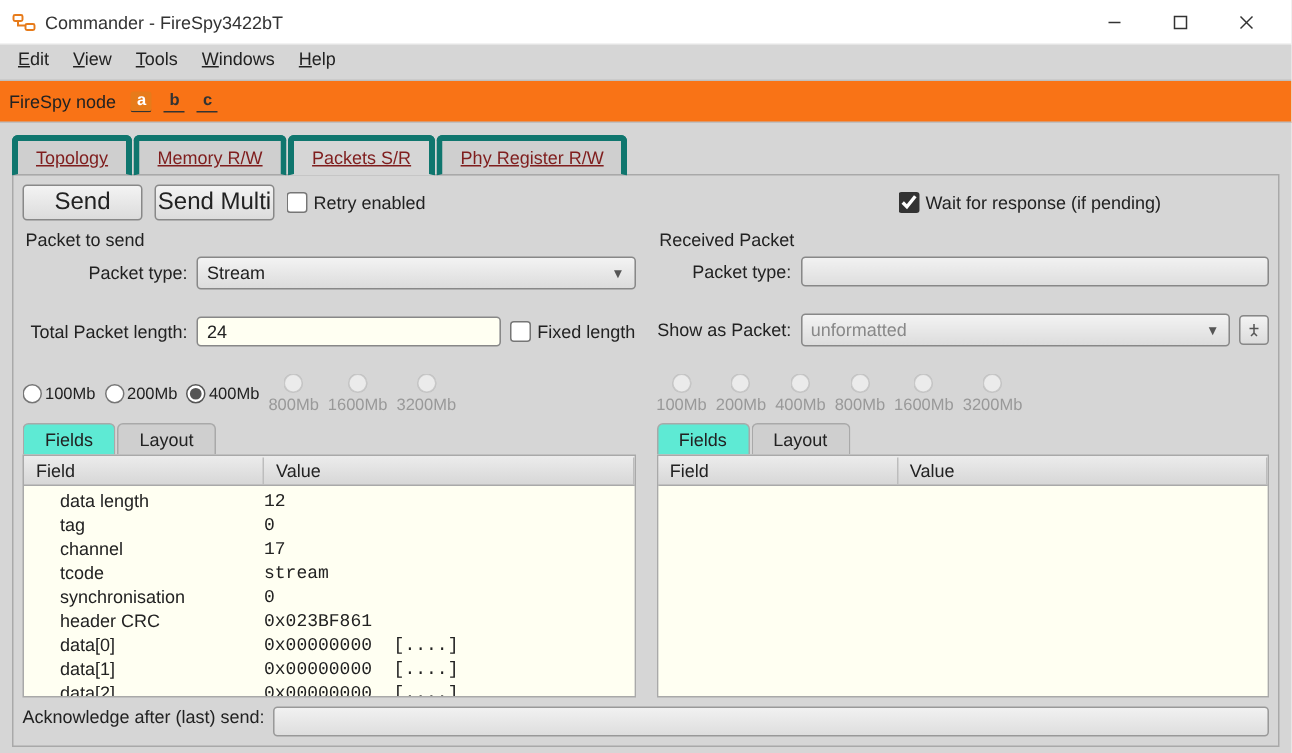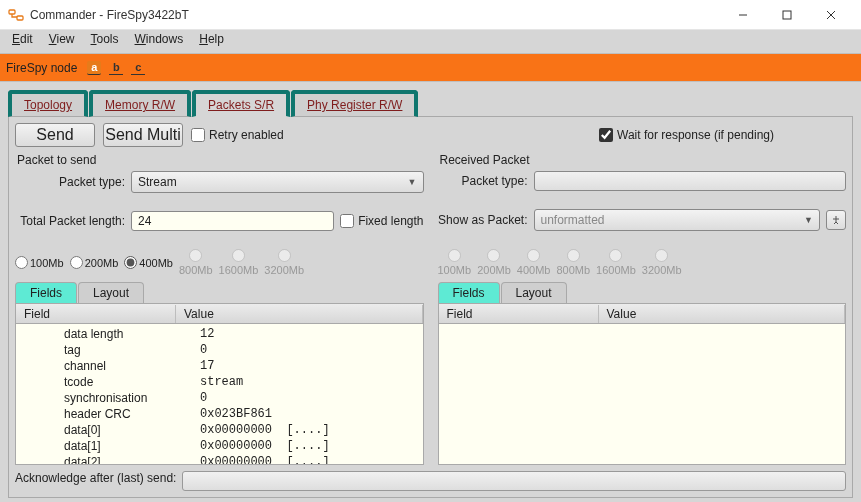--- a/index.html
+++ b/index.html
@@ -123,21 +123,21 @@
   }
   .thead .th { padding:2px 8px; border-right:1px solid #bdbdbd; }
   .th-field { width:160px; }
   .th-value { flex:1; }
   .tbody {
     flex:1; overflow:hidden; position:relative;
     background:#fffff2;
     border-right:16px solid transparent;
   }
   .rows { padding:2px 0; font-size:12px; }
-  .row { display:flex; height:16px; align-items:center;padding-left:24px; }
+  .row { display:flex; height:16px; align-items:center; }
   .cell-field { width:160px; padding-left:24px; }
   .cell-value { flex:1; font-family: Consolas, "Courier New", monospace; white-space:pre;}
   .scrollbar {
     position:absolute; right:-16px; top:0; width:16px; height:100%;
     background:#e8e8e8;
   }
   .scrollbar .thumb { position:absolute; top:2px; right:2px; width:12px; height:18px; background:#bdbdbd; border-radius:2px;}
   .scrollbar .thumb.bottom { top:auto; bottom:2px;}
   .scrollbar .trackthumb { position:absolute; top:22px; right:2px; width:12px; height:40px; background:#c9c9c9; border-radius:2px;}
   

